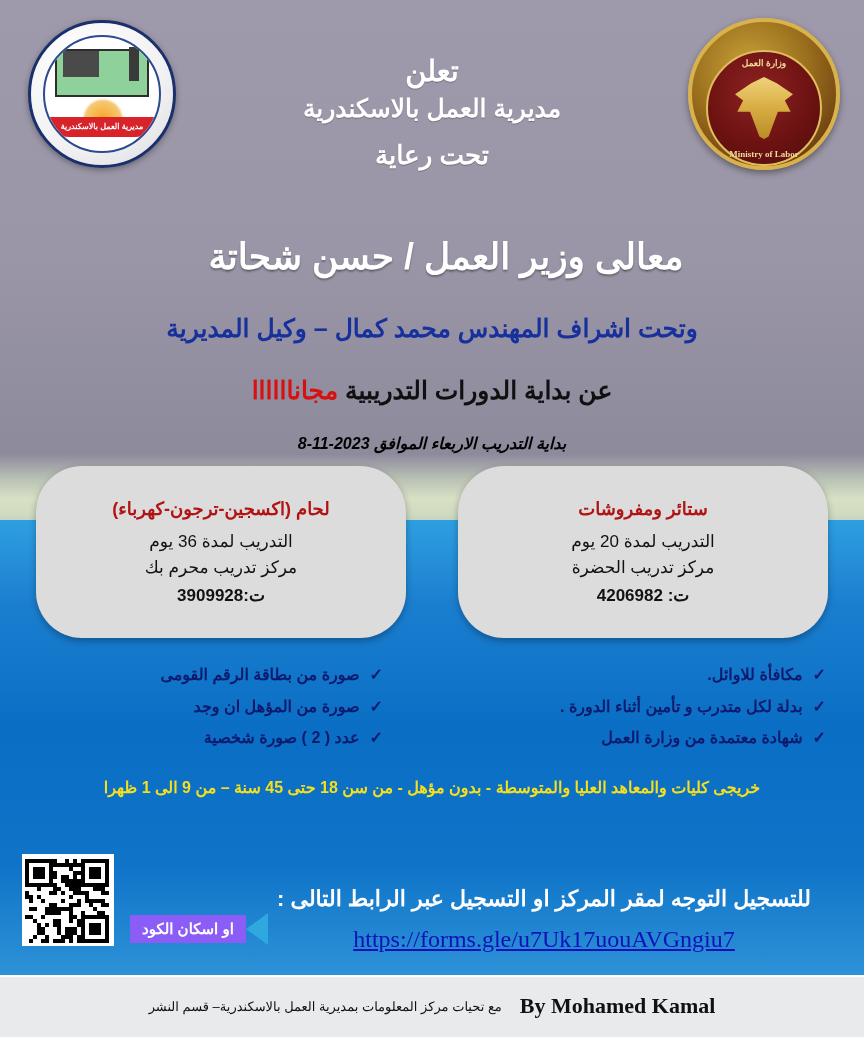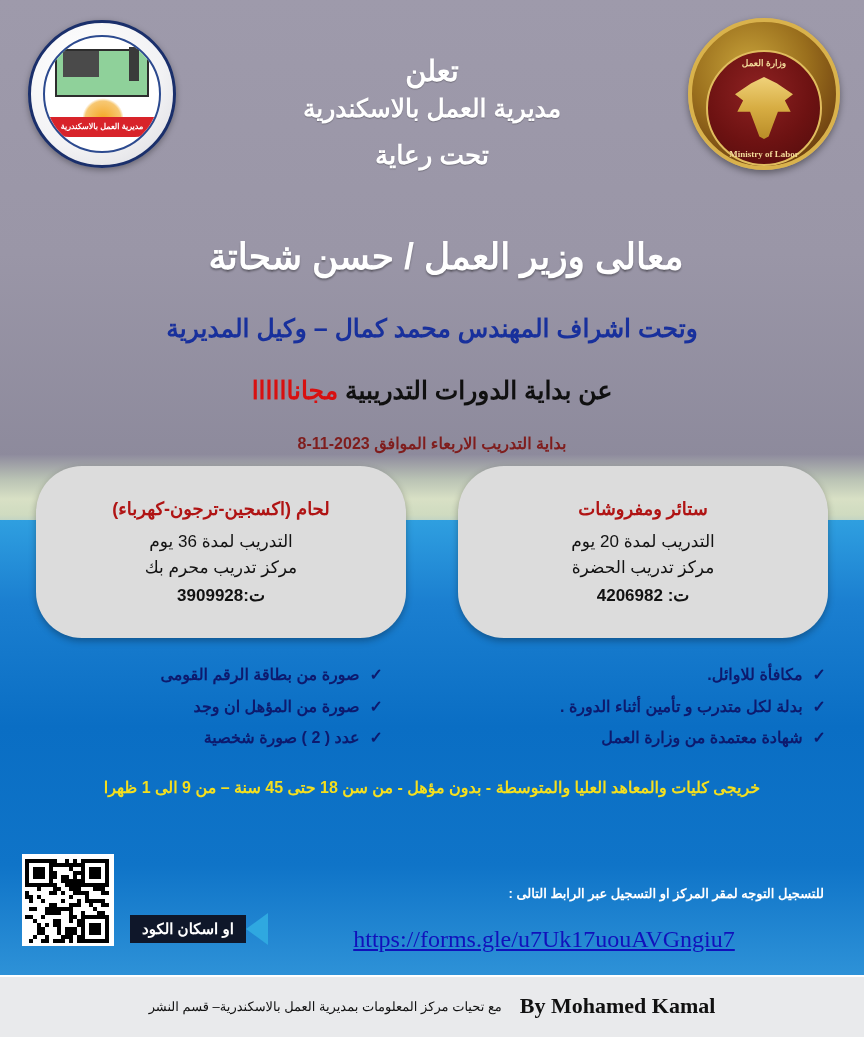--- a/index.html
+++ b/index.html
@@ -127,21 +127,21 @@
   }
   .courses-line {
     position: absolute; top: 376px; left: 0; right: 0;
     text-align: center;
     font-size: 25px; font-weight: bold; color: #101010;
   }
   .courses-line .free { color: #d81010; }
   .start-date {
     position: absolute; top: 434px; left: 0; right: 0;
     text-align: center;
-    font-size: 16px; font-weight: bold; color: #7f1d1d;
+    font-size: 16px; font-weight: bold; color: #000000; font-style: italic;
   }
 
   
   .card {
     position: absolute;
     width: 370px; height: 172px;
     background: #dcdcdc;
     border-radius: 46px;
     box-shadow: 0 3px 7px rgba(0,0,0,.3);
     display: flex; flex-direction: column; align-items: center; justify-content: center;
@@ -202,31 +202,32 @@
     height: 32px;
     display: flex; align-items: center;
   }
   .arrow-head {
     width: 0; height: 0;
     border-top: 16px solid transparent;
     border-bottom: 16px solid transparent;
     border-right: 22px solid #2fa8e0;
   }
   .arrow-body {
-    background: #0f172a;
+    background: #8b5cf6;
     height: 28px;
     display: flex; align-items: center; justify-content: center;
     padding: 0 12px;
     color: #ffffff; font-size: 15px; font-weight: bold;
     white-space: nowrap;
   }
 
   .reg-text {
     position: absolute; right: 40px; top: 886px; width: 560px;
-    font-size: 13px; font-weight: bold; color: #ffffff;
+    text-align: center;
+    font-size: 22px; font-weight: bold; color: #ffffff;
   }
   .reg-link {
     position: absolute; right: 40px; top: 926px; width: 560px;
     text-align: center;
     font-size: 24px; color: #1111bb;
     text-decoration: underline;
     direction: ltr;
     font-family: "Liberation Serif", serif;
   }
 

